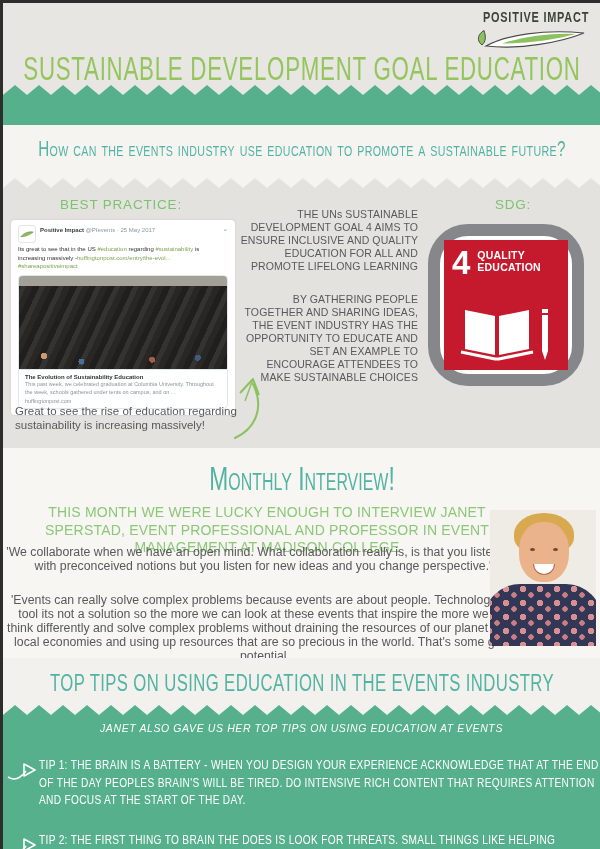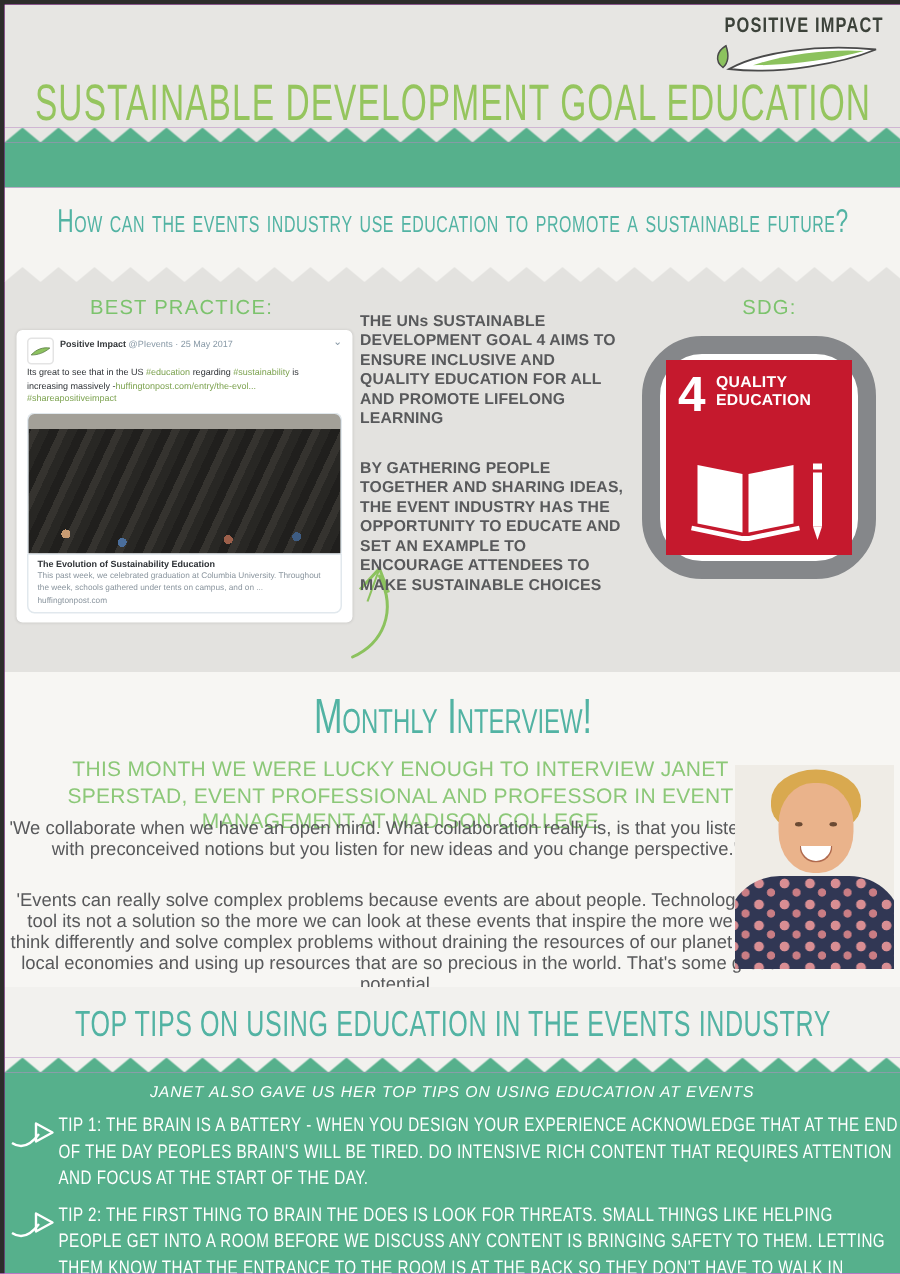--- a/index.html
+++ b/index.html
@@ -57,22 +57,22 @@
   .link-card { border:1px solid #e1e8ed; border-radius:0 0 5px 5px; padding:4px 6px; }
   .link-title { font-size:6px; font-weight:bold; color:#2f3337; }
   .link-desc { font-size:5.5px; color:#8a959e; line-height:1.4; margin-top:1px; }
   .link-source { font-size:5.5px; color:#8a959e; margin-top:2px; }
 
   .bp-caption { position:absolute; left:12px; top:216px; width:252px; font-size:11.5px;
                 line-height:1.25; color:#58595b; }
 
   .curl-arrow { position:absolute; left:222px; top:186px; }
 
-  .mid-text { position:absolute; left:237px; top:20px; width:178px; text-align:left;
-              color:#58595b; font-size:10.5px; line-height:1.24; letter-spacing:0.1px;font-weight:bold; }
+  .mid-text { position:absolute; left:237px; top:20px; width:178px; text-align:right;
+              color:#58595b; font-size:10.5px; line-height:1.24; letter-spacing:0.1px; }
   .mid-text p + p { margin-top:20px; }
 
   
   .sdg-frame { position:absolute; right:16px; top:36px; width:156px; height:162px;
                border:12px solid #85878a; border-radius:40px; background:#fff; padding:4px; }
   .sdg-red { width:100%; height:100%; background:#c5192d; padding:7px 8px 5px 8px;
              display:flex; flex-direction:column; }
   .sdg-top { display:flex; gap:7px; align-items:flex-start; }
   .sdg-num { font-size:33px; font-weight:bold; color:#fff; line-height:0.95; }
   .sdg-name { font-size:10.5px; font-weight:bold; color:#fff; line-height:1.1;
@@ -106,21 +106,21 @@
                 radial-gradient(circle 2.5px at 13px 11px, #c97d84 0 2.5px, transparent 3px);
               background-size:17px 14px; }
 
   
   .tips-band { position:relative; height:47px; background:#f2f1ee; }
   .tips-heading { position:absolute; top:12px; left:50%; transform:translateX(-50%) scale(0.76,1.1);
                   white-space:nowrap; font-size:22px; color:#52b3a3; letter-spacing:0.5px; }
 
   .footer { height:134px; background:#56b08c; padding-top:7px; }
   .tips-sub { text-align:center; color:#fff; font-size:10.5px; letter-spacing:0.6px;font-style:italic; }
-  .tip-row { display:flex; align-items:flex-start; gap:2px; padding-left:4px; margin-top:7px; }
+  .tip-row { display:flex; align-items:flex-start; gap:2px; padding-left:4px; margin-top:22px; }
   .tip-arrow { flex:0 0 auto; margin-top:2px; }
   .tip-text-wrap { width:560px; overflow:visible; }
   .tip-text { width:720px; transform:scaleX(0.78); transform-origin:left top;
               color:#fff; font-size:13px; line-height:1.35; letter-spacing:0.4px; }
 </style>
 </head>
 <body>
 
 <div class="page">
 
@@ -179,20 +179,21 @@
         <span>Its great to see that in the US </span><span class="tweet-link">#education</span><span> regarding </span><span class="tweet-link">#sustainability</span><span> is increasing massively -</span><span class="tweet-link">huffingtonpost.com/entry/the-evol...</span><span> </span><span class="tweet-link">#shareapositiveimpact</span>
       </div>
       <div class="grad-photo"></div>
       <div class="link-card">
         <div class="link-title">The Evolution of Sustainability Education</div>
         <div class="link-desc">This past week, we celebrated graduation at Columbia University. Throughout the week, schools gathered under tents on campus, and on ...</div>
         <div class="link-source">huffingtonpost.com</div>
       </div>
     </div>
 
+    <div class="bp-caption">Great to see the rise of education regarding sustainability is increasing massively!</div>
 
     <svg class="curl-arrow" width="46" height="66" viewBox="0 0 46 66">
       <path d="M10 64 C 30 55, 40 34, 28 10" fill="none" stroke="#8cc25e" stroke-width="2" stroke-linecap="round"></path>
       <path d="M15 19 L28 5 L34 21" fill="none" stroke="#8cc25e" stroke-width="2" stroke-linejoin="round"></path>
       <path d="M28 5 L20 27" fill="none" stroke="#8cc25e" stroke-width="1.4"></path>
     </svg>
 
     <div class="mid-text">
       <p>THE UNs SUSTAINABLE DEVELOPMENT GOAL 4 AIMS TO ENSURE INCLUSIVE AND QUALITY EDUCATION FOR ALL AND PROMOTE LIFELONG LEARNING</p>
       <p>BY GATHERING PEOPLE TOGETHER AND SHARING IDEAS, THE EVENT INDUSTRY HAS THE OPPORTUNITY TO EDUCATE AND SET AN EXAMPLE TO ENCOURAGE ATTENDEES TO MAKE SUSTAINABLE CHOICES</p>

